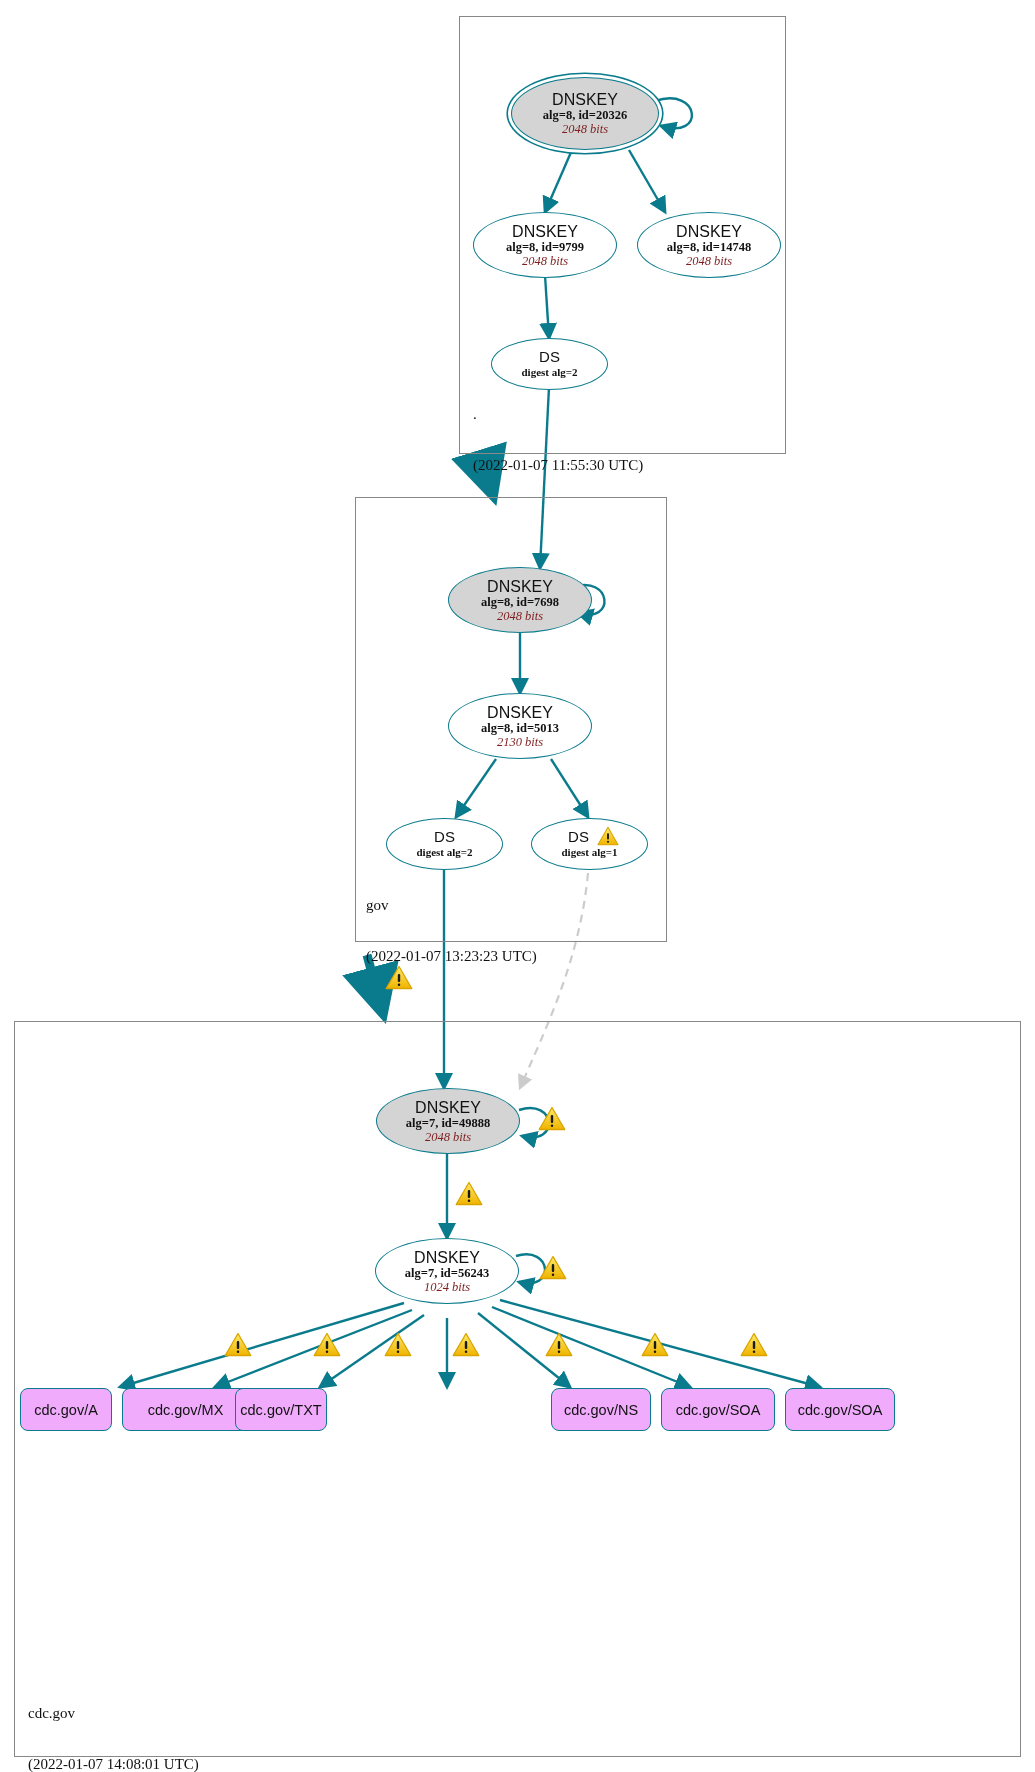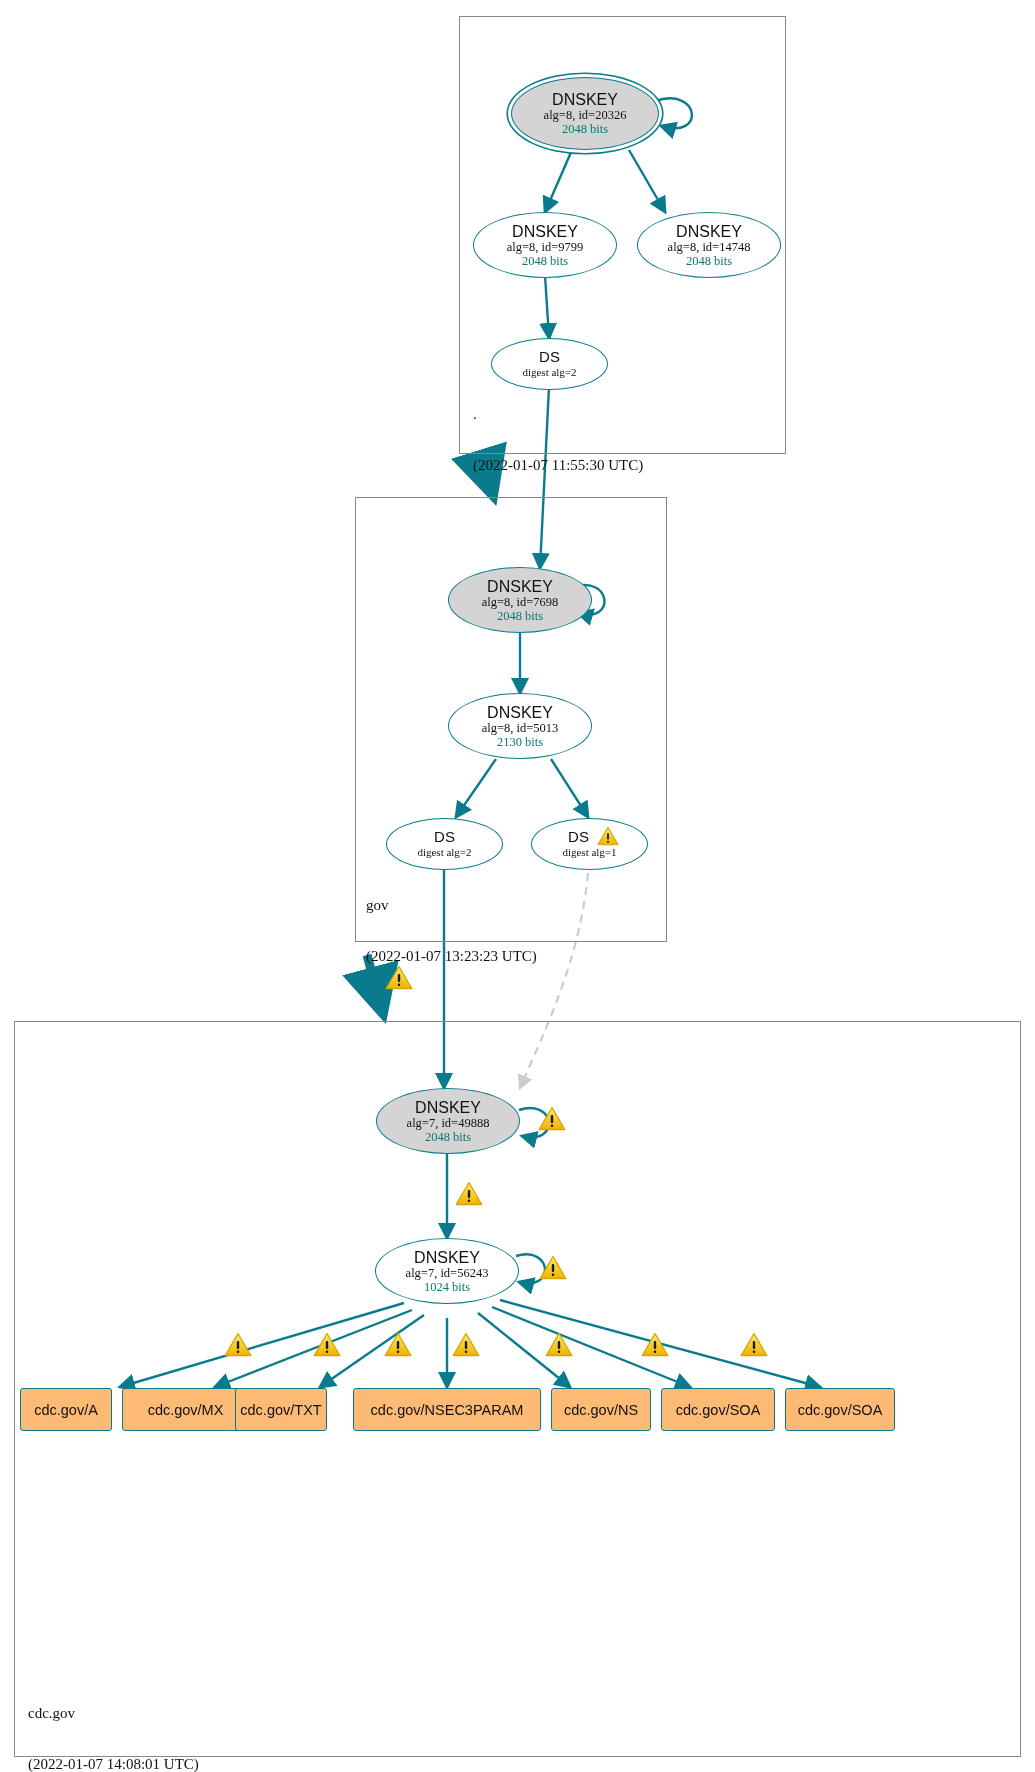--- a/index.html
+++ b/index.html
@@ -12,29 +12,29 @@
   .zonelabel .zn{display:block;line-height:20px;}
   .zonelabel .zt{display:block;line-height:20px;margin-top:31px;}
 
   
   .node{position:absolute;box-sizing:border-box;display:flex;flex-direction:column;
         align-items:center;justify-content:center;text-align:center;
         border:1.6px solid #0a7b8c;border-radius:50%;background:#ffffff;}
   .node.secure{background:#d4d4d4;}
   .node.dbl{box-shadow:0 0 0 3px #ffffff, 0 0 0 4.6px #0a7b8c;}
   .node .t1{font-family:"Liberation Sans",sans-serif;font-size:16px;line-height:17px;color:#111;}
-  .node .t2{font-family:"Liberation Serif",serif;font-size:12.5px;line-height:14px;color:#111;}
-  .node .t3{font-family:"Liberation Serif",serif;font-size:12.5px;line-height:14px;color:#0f766e;}
+  .node .t2{font-family:"Liberation Serif",serif;font-size:12.5px;line-height:14px;color:#111;font-weight:bold;}
+  .node .t3{font-family:"Liberation Serif",serif;font-size:12.5px;line-height:14px;color:#7f1d1d;font-style:italic;}
 
   .dsnode .t1{font-size:15px;line-height:16px;}
   .dsnode .t2{font-size:11px;}
 
   
   .rrset{position:absolute;box-sizing:border-box;display:flex;align-items:center;justify-content:center;
-         border:1.6px solid #0a7b8c;border-radius:3px;background:#fdba74;
+         border:1.6px solid #0a7b8c;border-radius:8px;background:#f0abfc;
          font-family:"Liberation Sans",sans-serif;font-size:14.5px;color:#111;white-space:nowrap;}
 
   .warn{position:absolute;width:28px;height:25px;}
   svg.edges{position:absolute;left:0;top:0;width:1035px;height:1772px;overflow:visible;pointer-events:none;}
 </style>
 </head>
 <body>
 
 <div id="stage">
 
@@ -170,21 +170,20 @@
 
   <div class="node" style="left:375px;top:1238px;width:144px;height:66px;">
     <span class="t1">DNSKEY</span>
     <span class="t2">alg=7, id=56243</span>
     <span class="t3">1024 bits</span>
   </div>
 
   <div class="rrset" style="left:20px;top:1388px;width:92px;height:43px;">cdc.gov/A</div>
   <div class="rrset" style="left:122px;top:1388px;width:127px;height:43px;">cdc.gov/MX</div>
   <div class="rrset" style="left:235px;top:1388px;width:92px;height:43px;">cdc.gov/TXT</div>
-  <div class="rrset" style="left:353px;top:1388px;width:188px;height:43px;">cdc.gov/NSEC3PARAM</div>
   <div class="rrset" style="left:551px;top:1388px;width:100px;height:43px;">cdc.gov/NS</div>
   <div class="rrset" style="left:661px;top:1388px;width:114px;height:43px;">cdc.gov/SOA</div>
   <div class="rrset" style="left:785px;top:1388px;width:110px;height:43px;">cdc.gov/SOA</div>
 
   <svg class="warn" style="left:385px;top:965px;" viewBox="0 0 28 25">
     <defs>
       <linearGradient id="wg" x1="0" y1="0" x2="0" y2="1">
         <stop offset="0" stop-color="#fde96a"></stop>
           <stop offset="1" stop-color="#f0b400"></stop>
       </linearGradient>

